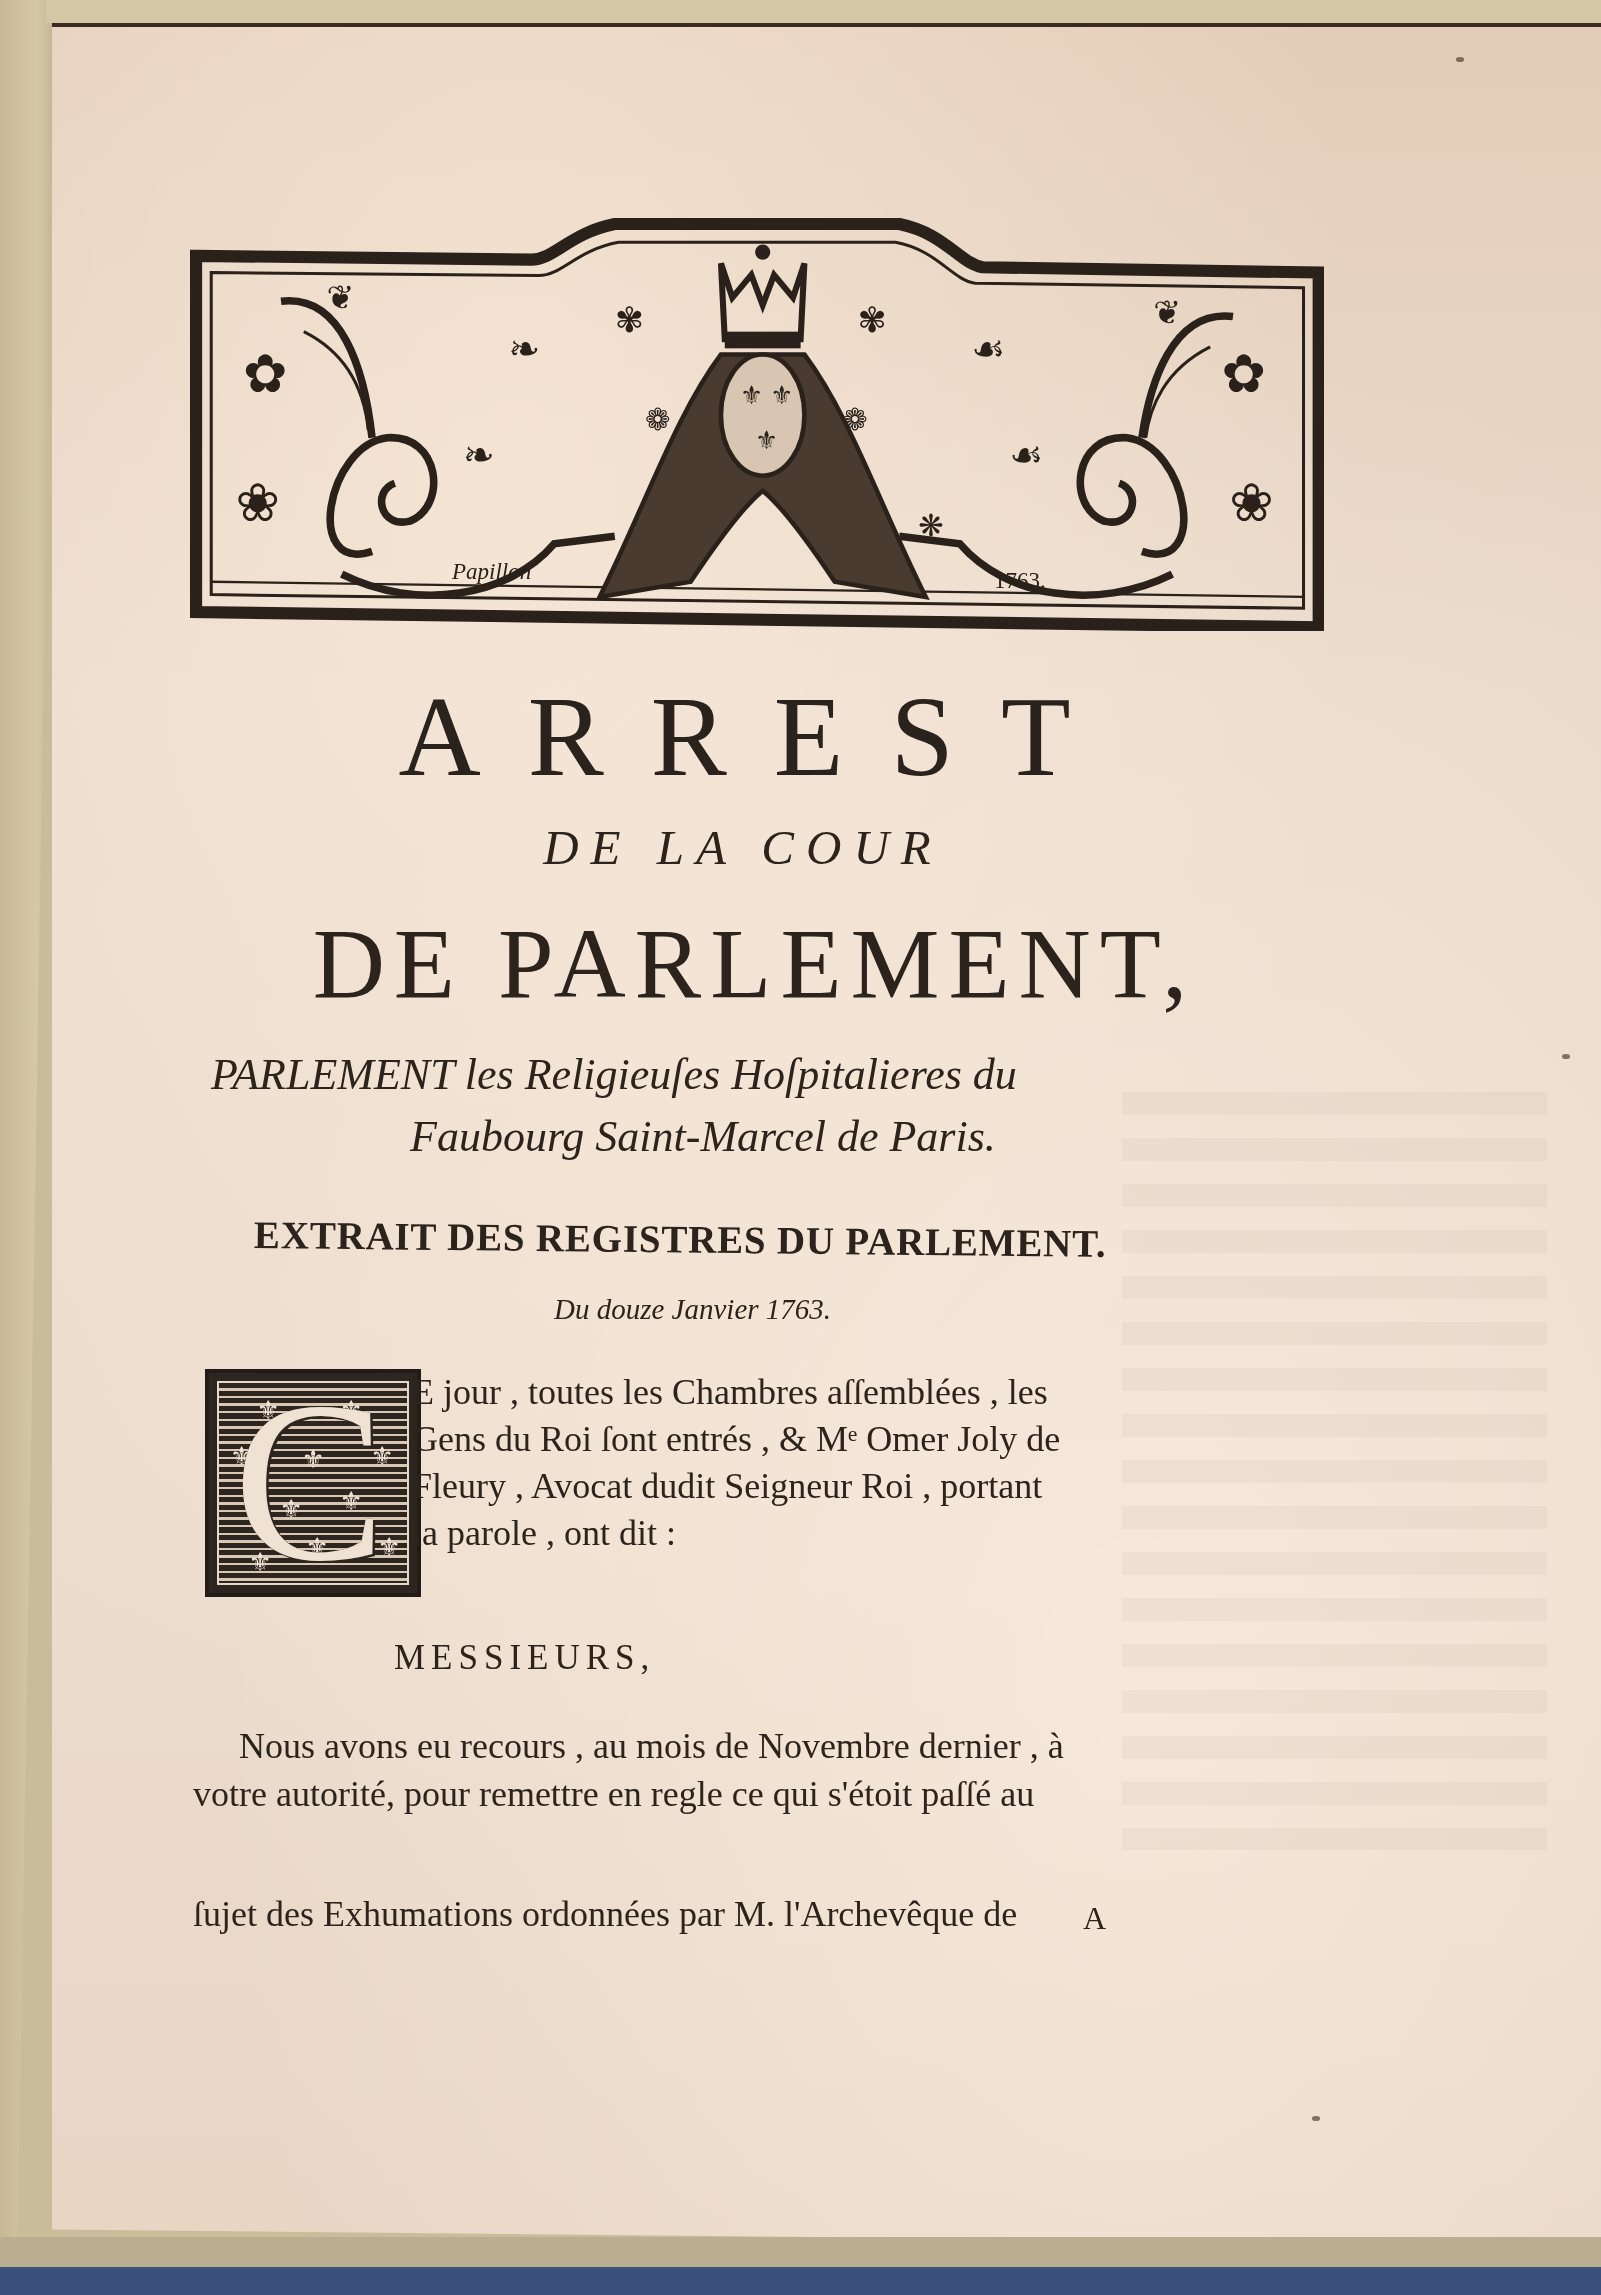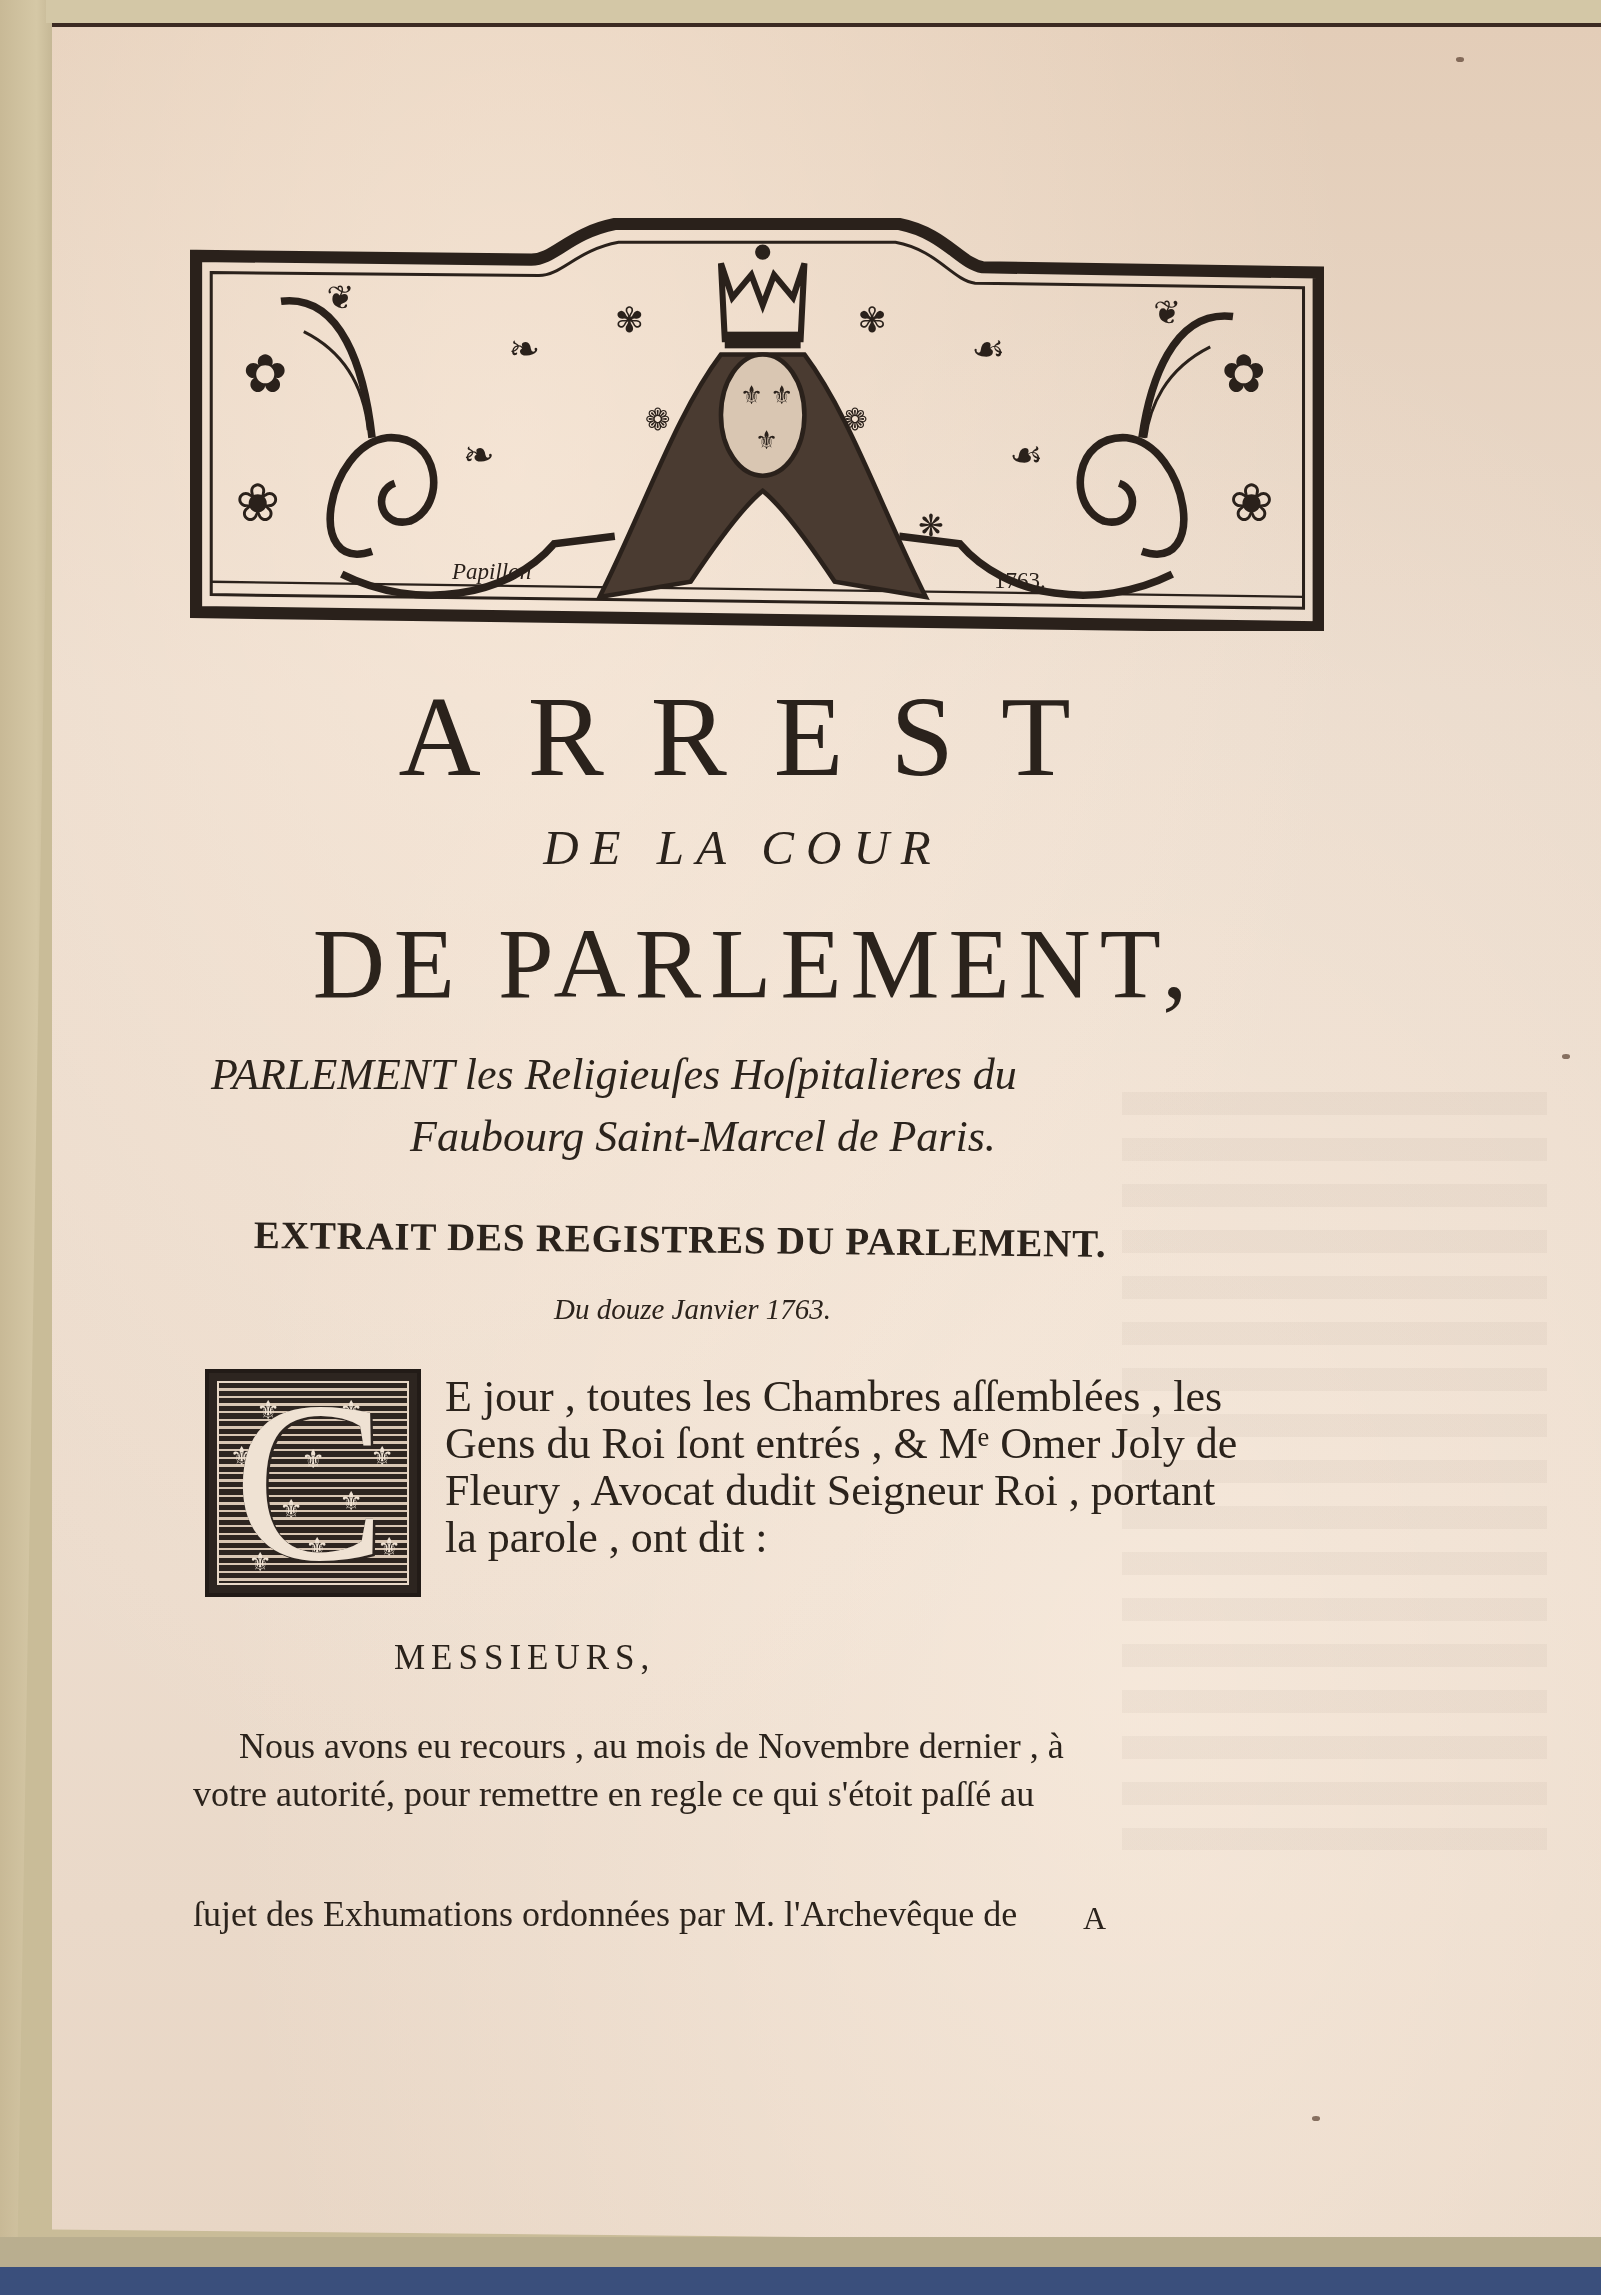--- a/index.html
+++ b/index.html
@@ -81,21 +81,21 @@
     overflow: hidden;
   }
   .dropcap-letter {
     position: absolute; left: 15px; top: -15px; font-size: 228px; line-height: 1;
     color: #efe2d3; font-family: "Liberation Serif", serif;
     text-shadow: 0 0 0 #2d2520, 2.3px 2.3px 0 #2d2520;
   }
   .fleur {
     position: absolute; color: #efe2d3; font-size: 26px; line-height: 1;
   }
-  .para1 { font-size: 44px; left: 445px; }
+  .para1 { font-size: 36px; left: 412px; }
   .messieurs {
     left: 394px; top: 1638px; font-size: 35px; letter-spacing: 6px;
   }
   .body-line { font-size: 36px; }
   .sig-mark { left: 1083px; top: 1900px; font-size: 32px; }
   .verso-ghost {
     position: absolute; left: 1122px; top: 1092px; width: 425px; height: 758px;
     background: repeating-linear-gradient(180deg, rgba(120,100,85,0.06) 0 23px, rgba(0,0,0,0) 23px 46px);
   }
   .speck { position: absolute; width: 7.6px; height: 4.6px; background: #5a4030; border-radius: 50%; opacity: 0.7; }

